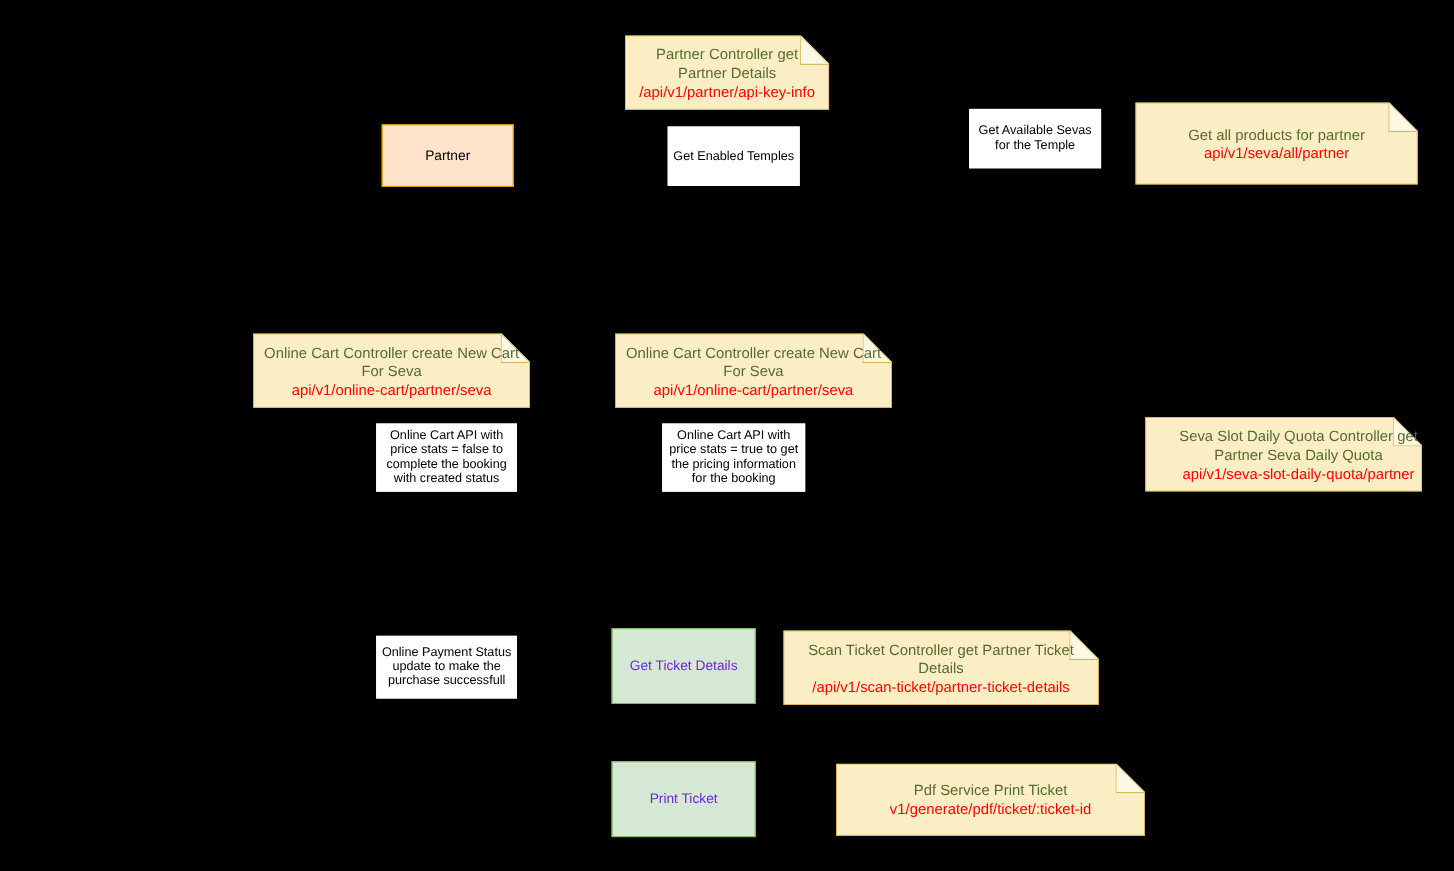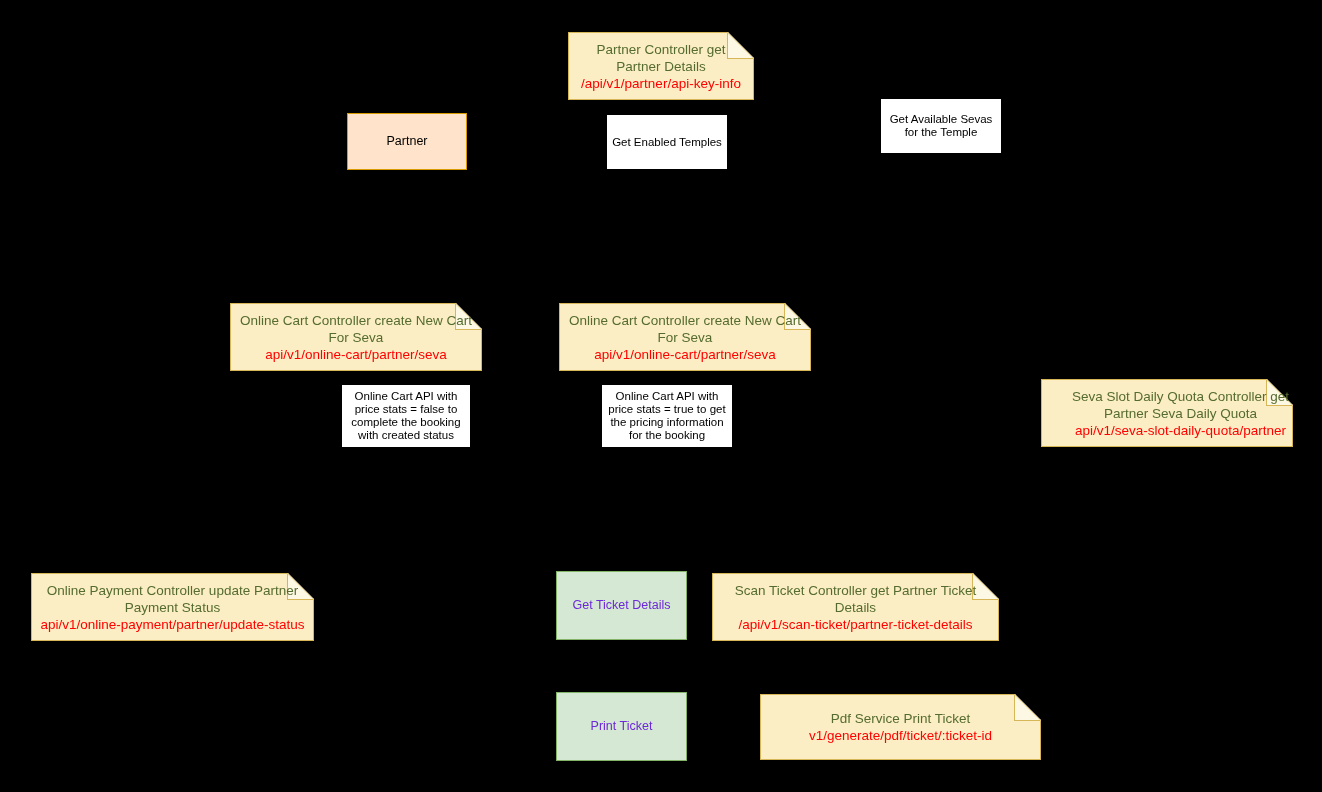--- a/index.html
+++ b/index.html
@@ -130,20 +130,28 @@
 
   <div class="node plain-box" style="left:607px; top:115px; width:120px; height:54px;">
     <span>Get Enabled Temples</span>
   </div>
 
   <div class="node plain-box" style="left:881px; top:99px; width:120px; height:54px; flex-direction:column;">
     <span>Get Available Sevas</span>
     <span>for the Temple</span>
   </div>
 
+  <div class="note" style="left:1032px; top:93px; width:257px; height:75px;">
+    <div class="note-body"></div>
+    <div class="note-fold"></div>
+    <div class="note-text">
+      <span class="note-title">Get all products for partner</span>
+      <span class="note-url">api/v1/seva/all/partner</span>
+    </div>
+  </div>
 
   <div class="note" style="left:230px; top:303px; width:252px; height:68px;">
     <div class="note-body"></div>
     <div class="note-fold"></div>
     <div class="note-text" style="overflow:visible;">
       <span class="note-title">Online Cart Controller create New Cart</span>
       <span class="note-title">For Seva</span>
       <span class="note-url">api/v1/online-cart/partner/seva</span>
     </div>
   </div>
@@ -176,30 +184,26 @@
   <div class="note" style="left:1041px; top:379px; width:252px; height:68px;">
     <div class="note-body"></div>
     <div class="note-fold"></div>
     <div class="note-text" style="overflow:visible;padding-left:27px;">
       <span class="note-title">Seva Slot Daily Quota Controller get</span>
       <span class="note-title">Partner Seva Daily Quota</span>
       <span class="note-url">api/v1/seva-slot-daily-quota/partner</span>
     </div>
   </div>
 
-  <div class="note" style="left:31px; top:573px; width:283px; height:68px;">
-    <div class="note-body"></div>
-    <div class="note-fold"></div>
-    <div class="note-text" style="overflow:visible;">
-      <span class="note-title">Online Payment Controller update Partner</span>
-      <span class="note-title">Payment Status</span>
-      <span class="note-url">api/v1/online-payment/partner/update-status</span>
-    </div>
-  </div>
-
+
+  <div class="node plain-box" style="left:342px; top:578px; width:128px; height:57px; flex-direction:column;">
+    <span>Online Payment Status</span>
+    <span>update to make the</span>
+    <span>purchase successfull</span>
+  </div>
 
   <div class="node green-box" style="left:556px; top:571px; width:131px; height:69px;">
     <span>Get Ticket Details</span>
   </div>
 
   <div class="note" style="left:712px; top:573px; width:287px; height:68px;">
     <div class="note-body"></div>
     <div class="note-fold"></div>
     <div class="note-text" style="overflow:visible;">
       <span class="note-title">Scan Ticket Controller get Partner Ticket</span>

